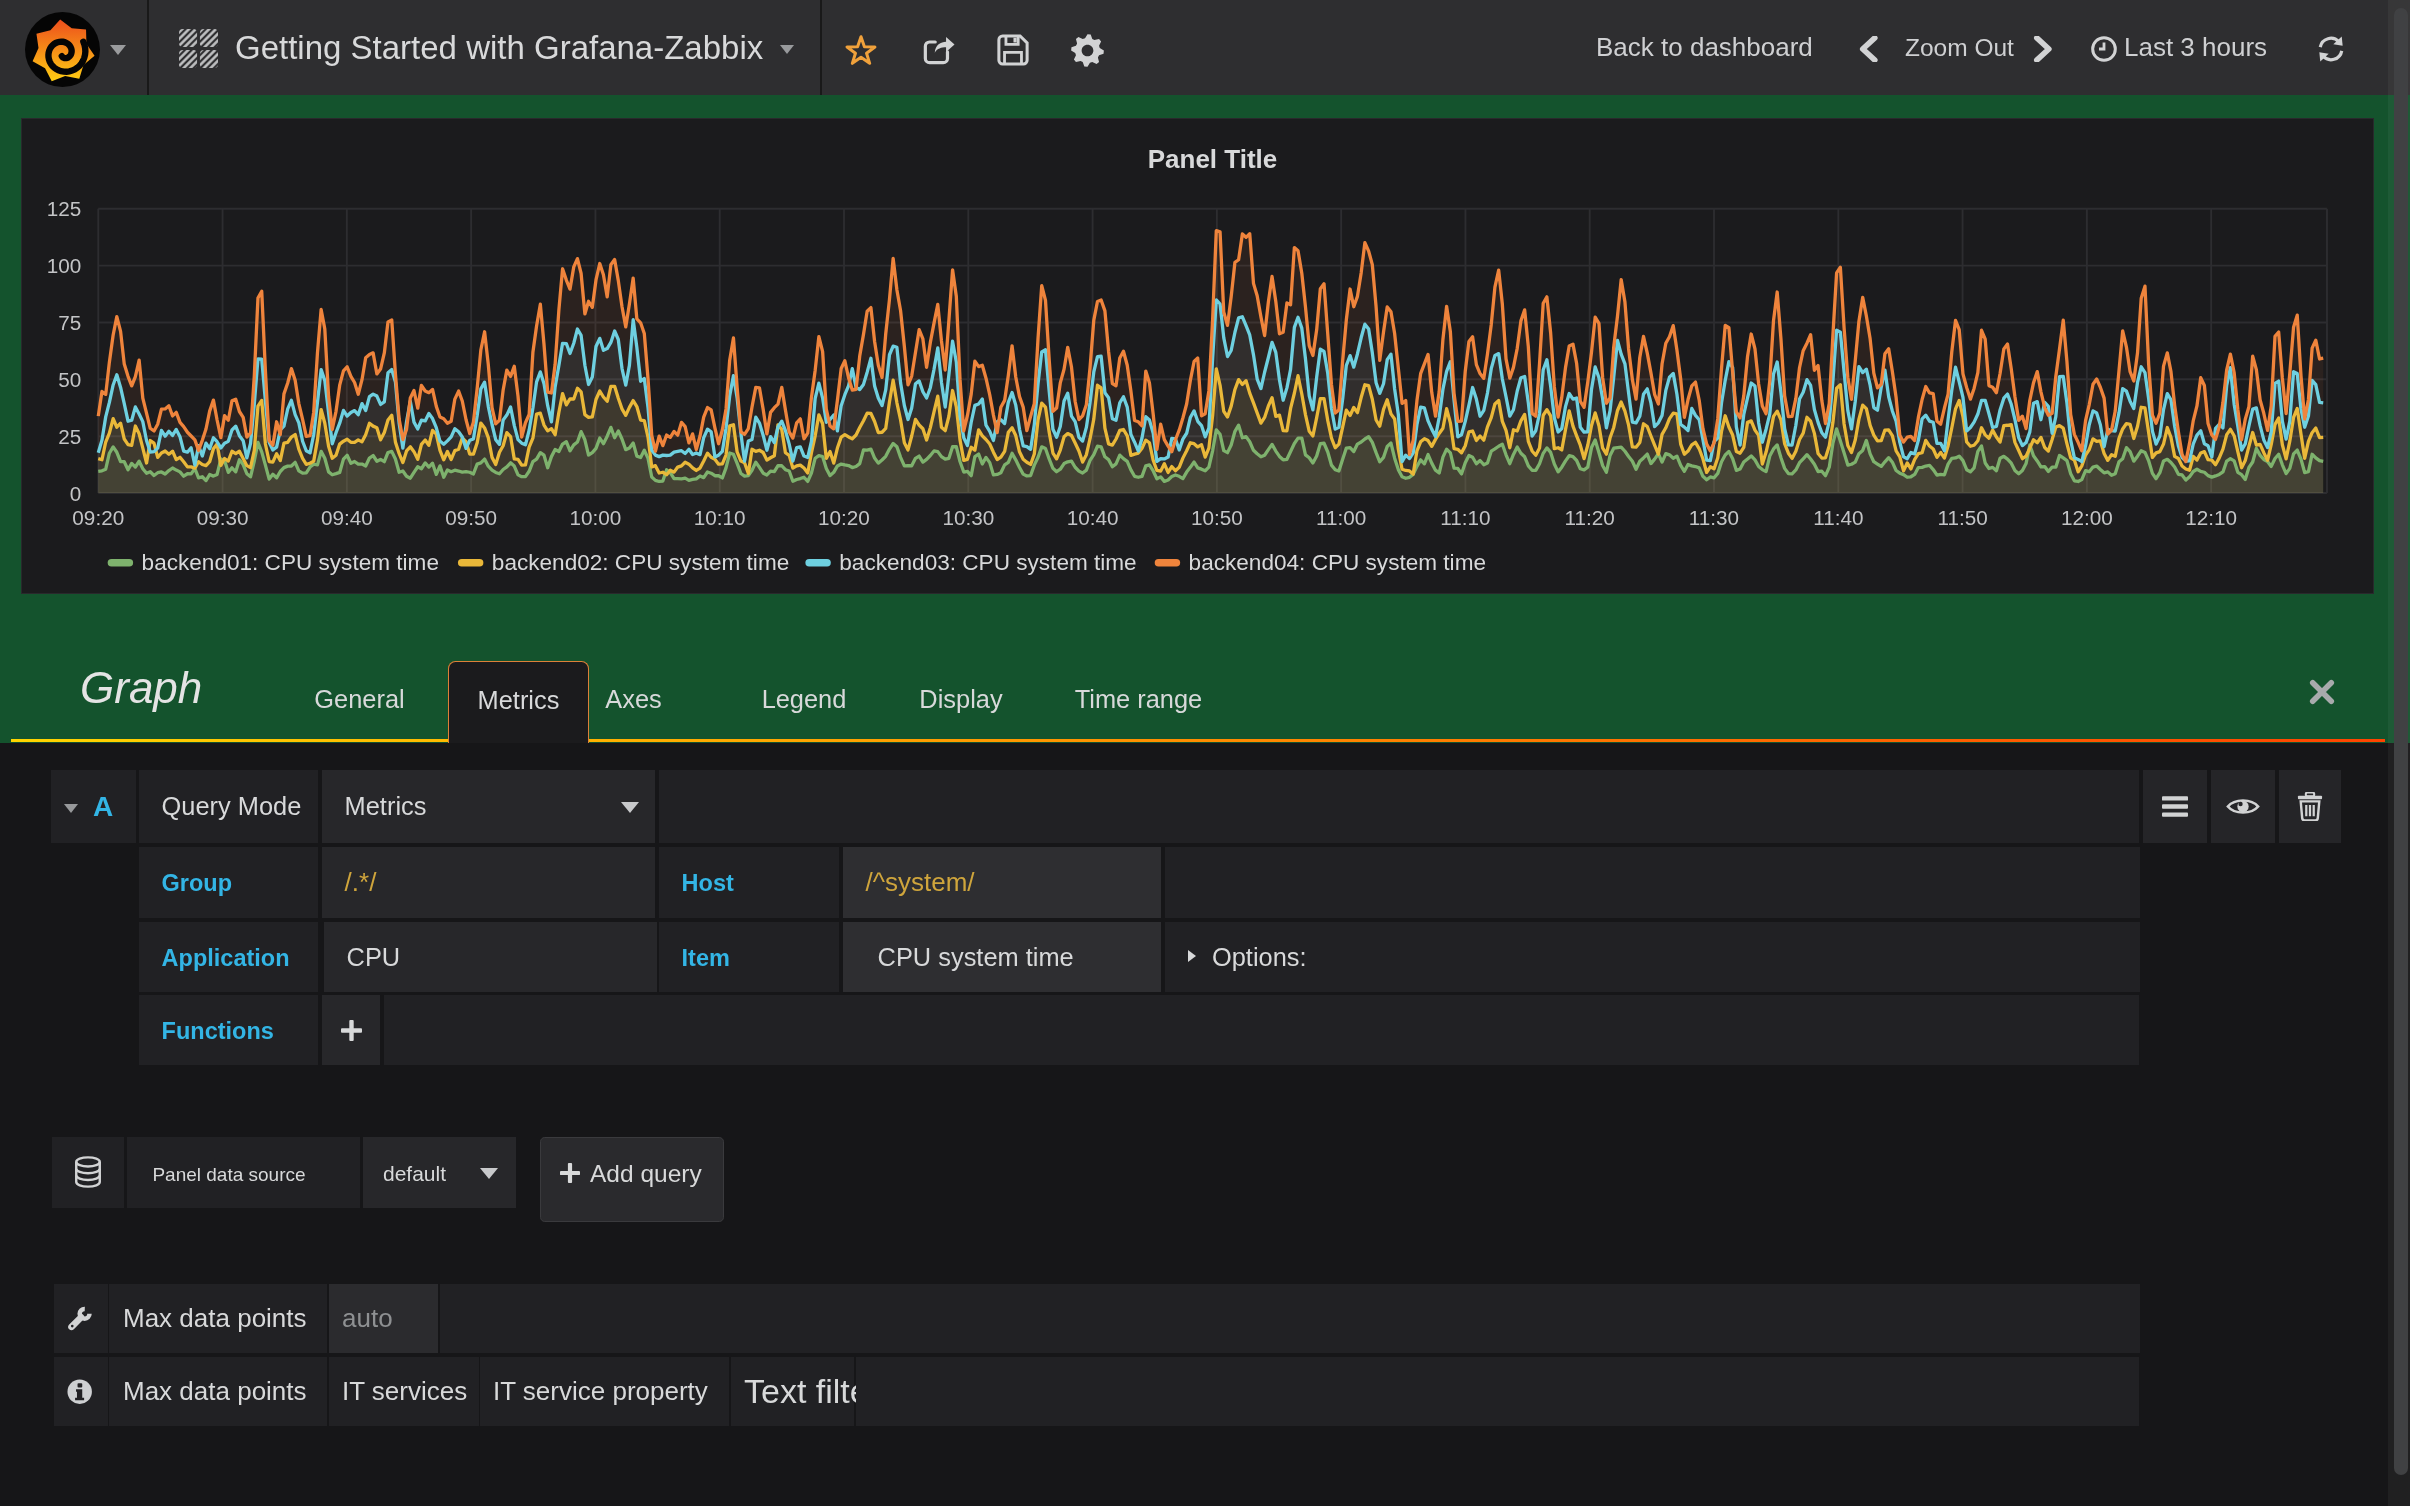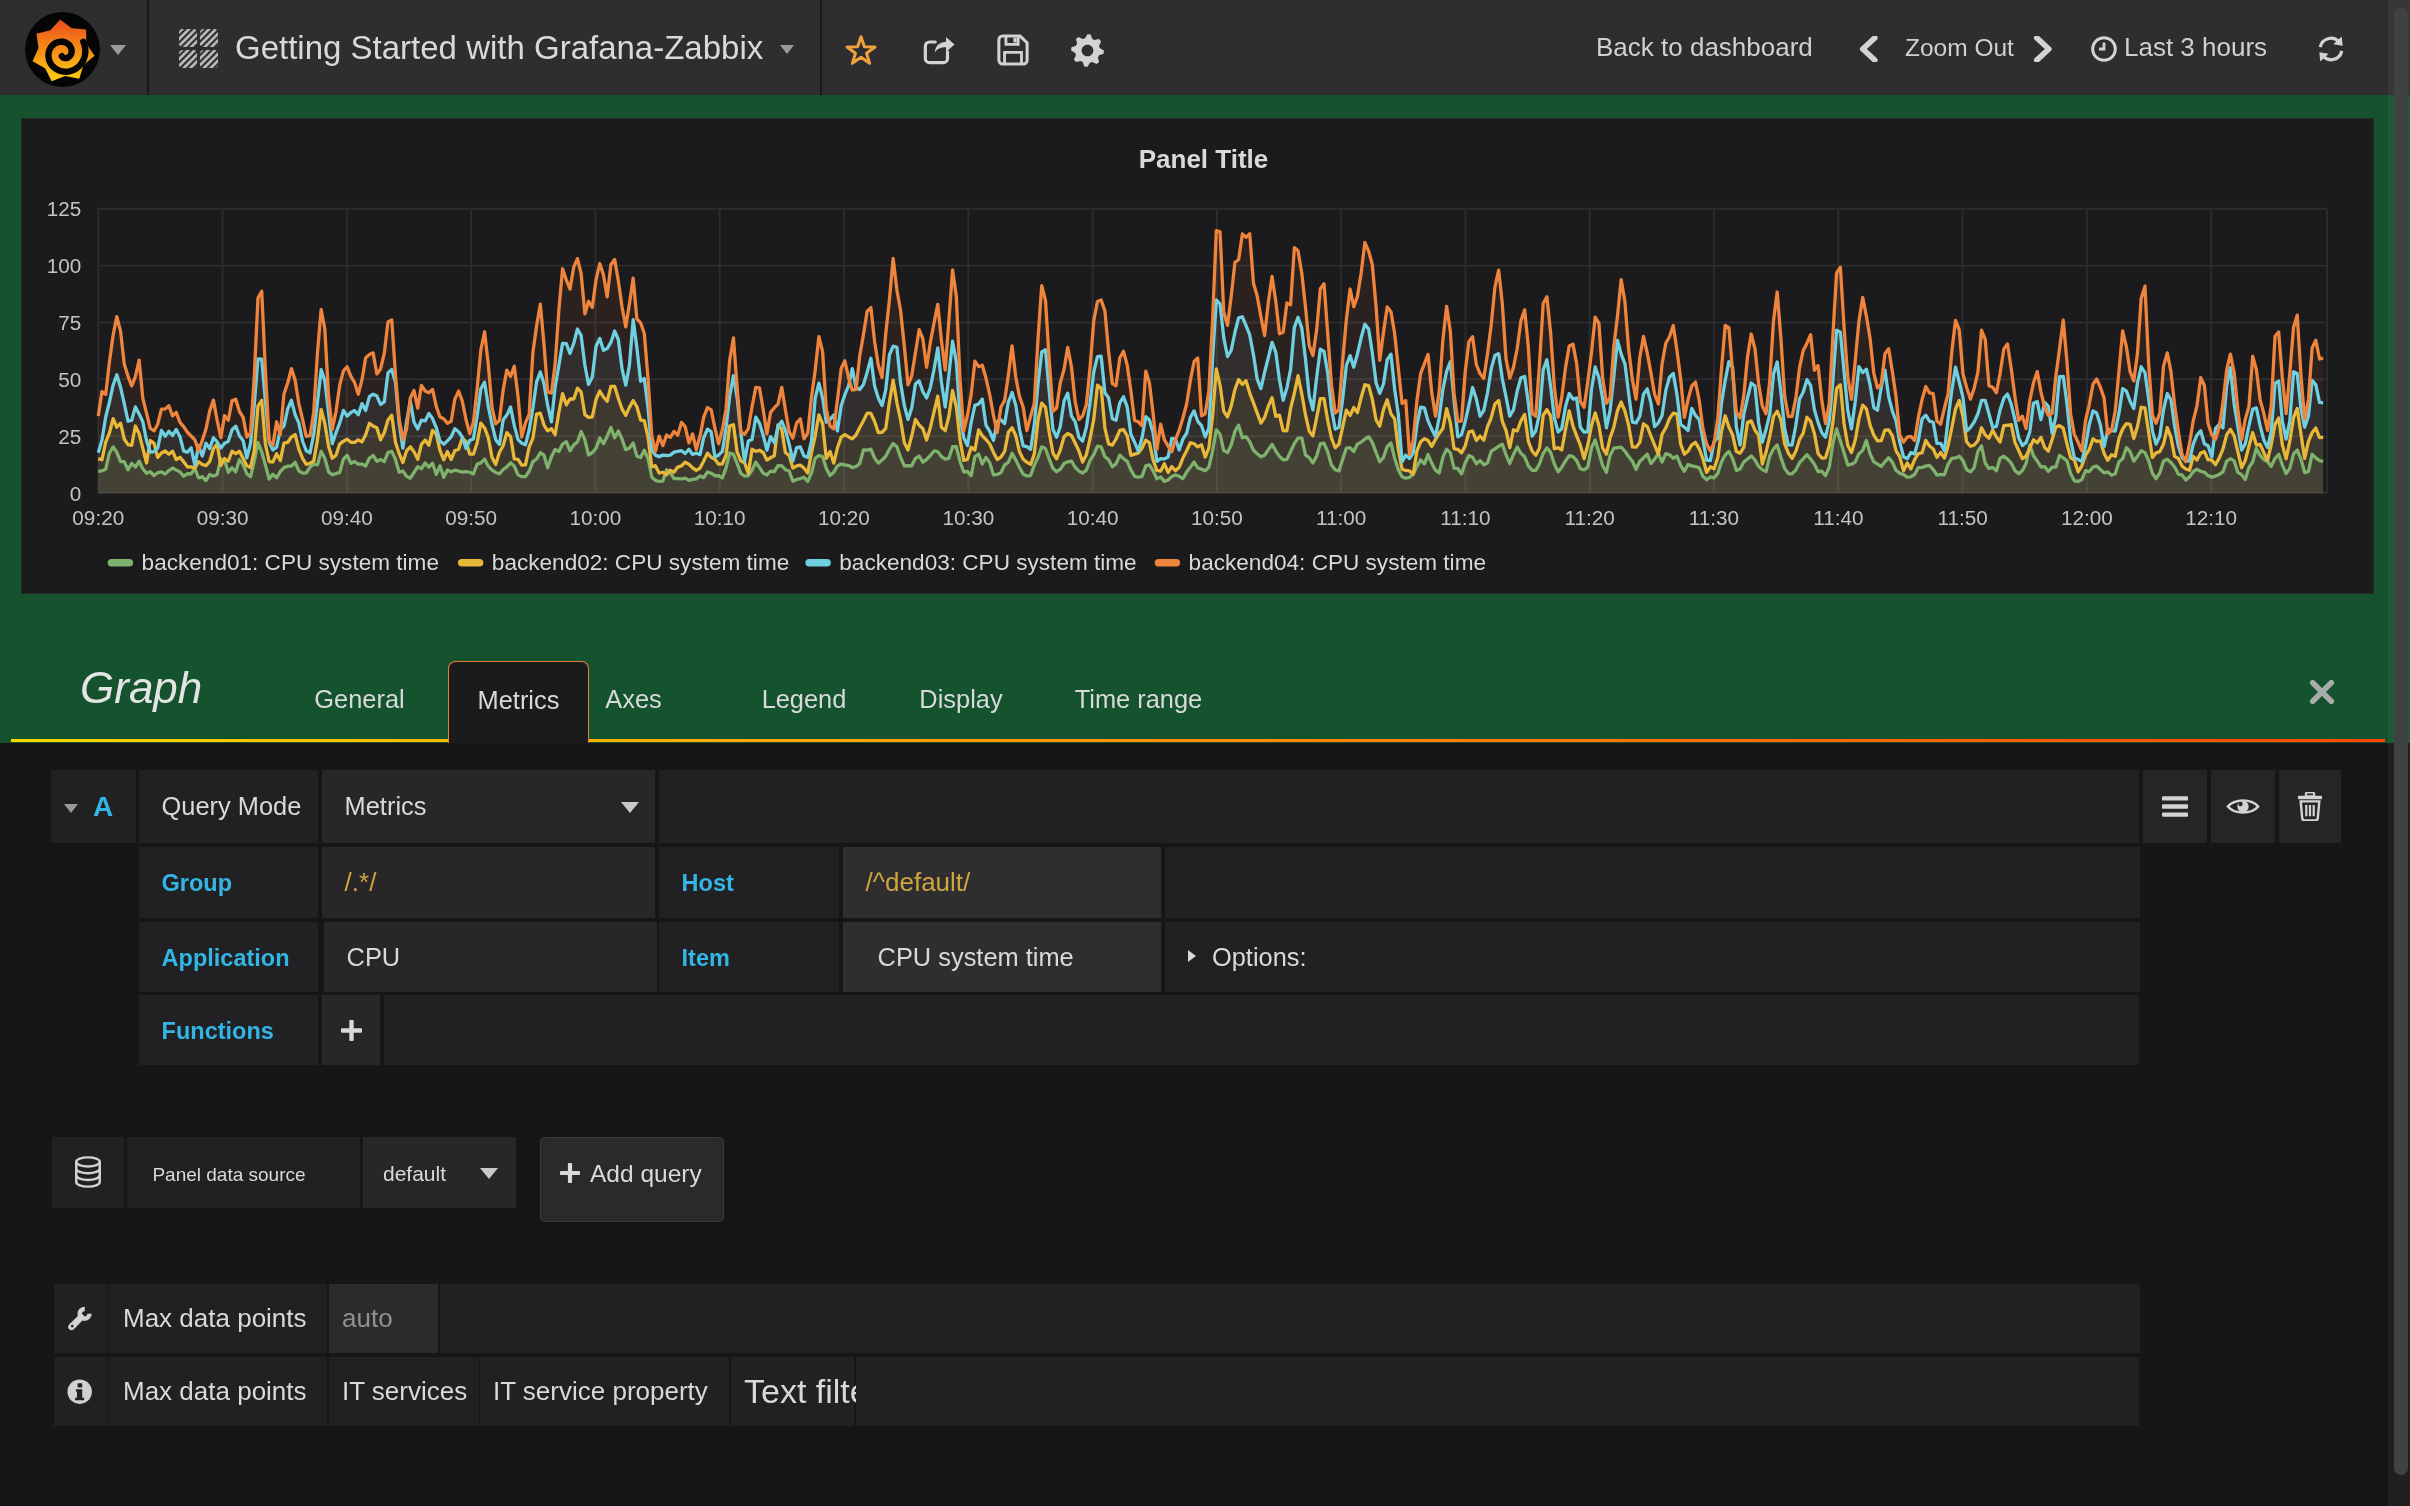--- a/index.html
+++ b/index.html
@@ -3,21 +3,21 @@
 <style>
 *{margin:0;padding:0;box-sizing:border-box}
 html,body{width:2411px;height:1507px;background:#141416;font-family:"Liberation Sans",sans-serif;overflow:hidden}
 #page{position:relative;width:2411px;height:1507px;background:#14532d}
 #nav{position:absolute;left:0;top:0;width:2411px;height:95px;background:#2e2e30}
 .vdiv{position:absolute;top:0;width:1.9px;height:95px;background:#191919}
 .navtxt{position:absolute;top:0;height:95px;line-height:95px;color:#cfd0d2;font-size:26px;white-space:nowrap}
 #dashtitle{position:absolute;left:235px;top:0;height:95px;line-height:95px;color:#d8d9da;font-size:33px;white-space:nowrap}
 .caret{position:absolute;width:0;height:0;border-left:8.5px solid transparent;border-right:8.5px solid transparent;border-top:10.4px solid #989a9c}
 #panel{position:absolute;left:21px;top:118px;width:2353px;height:476px;background:#1b1b1d;border:1.9px solid #29292c}
-#ptitle{position:absolute;left:7px;top:24.5px;width:2349px;text-align:center;color:#d8d9da;font-weight:bold;font-size:26px}
+#ptitle{position:absolute;left:16px;top:24.5px;width:2349px;text-align:center;color:#d8d9da;font-weight:bold;font-size:26px}
 #lowsec{position:absolute;left:0;top:743px;width:2411px;height:764px;background:#161618}
 #gtitle{position:absolute;left:80px;top:661px;color:#e4e4e4;font-size:44px;font-style:italic;line-height:53px}
 .tab{position:absolute;top:663px;height:80px;line-height:73px;color:#d8d9da;font-size:25.4px;text-align:center}
 #activetab{position:absolute;left:448px;top:661px;width:141px;height:82px;background:#1b1b1d;border:1.9px solid #dd8038;border-bottom:none;border-radius:7.5px 7.5px 0 0;color:#d8d9da;font-size:25.4px;text-align:center;line-height:77px;z-index:3}
 #tabline{position:absolute;left:11.3px;top:739px;width:2374px;height:2.8px;background:linear-gradient(to right,#ffd500,#ff4400);z-index:2}
 .cell{position:absolute;background:#212124;color:#d8d9da;font-size:25.4px;white-space:nowrap}
 .cell2{position:absolute;background:#27272a;color:#d8d9da;font-size:25.4px;white-space:nowrap}
 .cell3{position:absolute;background:#2e2e31;color:#d8d9da;font-size:25.4px;white-space:nowrap}
 .blue{color:#33b5e5;font-weight:bold;font-size:23.5px}
 .rega{color:#cfa53c;font-size:26px}
@@ -205,21 +205,21 @@
 <svg width="26" height="29" viewBox="0 0 28 31">
 <rect x="9.5" y="0.5" width="9" height="4" rx="1.6" fill="none" stroke="#d2d3d4" stroke-width="2.2"></rect>
 <rect x="1" y="3.8" width="26" height="3.8" rx="1" fill="#d2d3d4"></rect>
 <path d="M4,10 h20 l-1.6,18 a2.6,2.6 0 0 1 -2.6,2.4 H8.2 a2.6,2.6 0 0 1 -2.6,-2.4 Z" fill="none" stroke="#d2d3d4" stroke-width="2.6"></path>
 <path d="M10,14 v12 M14,14 v12 M18,14 v12" stroke="#d2d3d4" stroke-width="2.4"></path>
 </svg>
     </div>
     <div class="cell" style="left:139px;top:847px;width:179px;height:71px;line-height:71px;"><span class="blue" style="margin-left:22.6px">Group</span></div>
     <div class="cell2" style="left:322px;top:847px;width:333px;height:71px;line-height:71px;"><span class="rega" style="margin-left:22.6px">/.*/</span></div>
     <div class="cell" style="left:659px;top:847px;width:180px;height:71px;line-height:71px;"><span class="blue" style="margin-left:22.6px">Host</span></div>
-    <div class="cell3" style="left:843px;top:847px;width:318px;height:71px;line-height:71px;"><span class="rega" style="margin-left:22.6px">/^default/</span></div>
+    <div class="cell3" style="left:843px;top:847px;width:318px;height:71px;line-height:71px;"><span class="rega" style="margin-left:22.6px">/^system/</span></div>
     <div class="cell" style="left:1165px;top:847px;width:975px;height:71px;line-height:71px;"></div>
     <div class="cell" style="left:139px;top:922px;width:179px;height:70px;line-height:70px;"><span class="blue" style="margin-left:22.6px">Application</span></div>
     <div class="cell2" style="left:324px;top:922px;width:333px;height:70px;line-height:70px;"><span style="margin-left:22.6px">CPU</span></div>
     <div class="cell" style="left:659px;top:922px;width:180px;height:70px;line-height:70px;"><span class="blue" style="margin-left:22.6px">Item</span></div>
     <div class="cell3" style="left:843px;top:922px;width:318px;height:70px;line-height:70px;padding-left:12px;"><span style="margin-left:22.6px">CPU system time</span></div>
     <div class="cell" style="left:1165px;top:922px;width:975px;height:70px;line-height:70px;"><span style="position:absolute;left:22.6px;top:28px;width:0;height:0;border-top:6.6px solid transparent;border-bottom:6.6px solid transparent;border-left:8.5px solid #d8d9da"></span><span style="margin-left:47px">Options:</span></div>
     <div class="cell" style="left:139px;top:995px;width:179px;height:70px;line-height:70px;"><span class="blue" style="margin-left:22.6px">Functions</span></div>
     <div class="cell2" style="left:322px;top:995px;width:58px;height:70px;line-height:70px;">
       <svg style="margin:24.5px 0 0 19px" width="21" height="21" viewBox="0 0 22 22">
         <g fill="#d8d9da">

